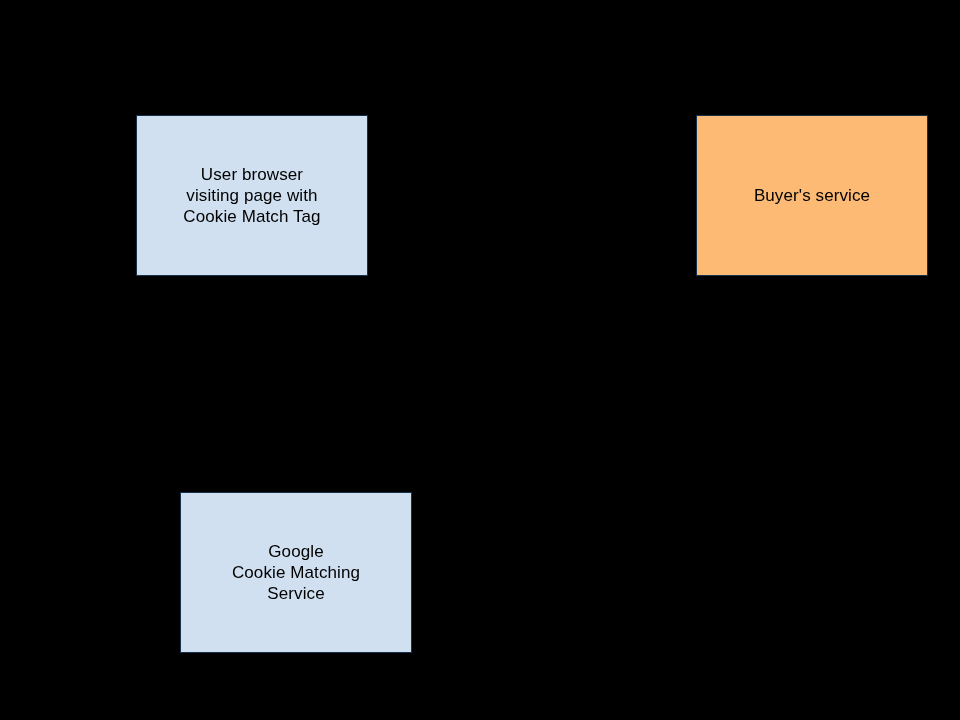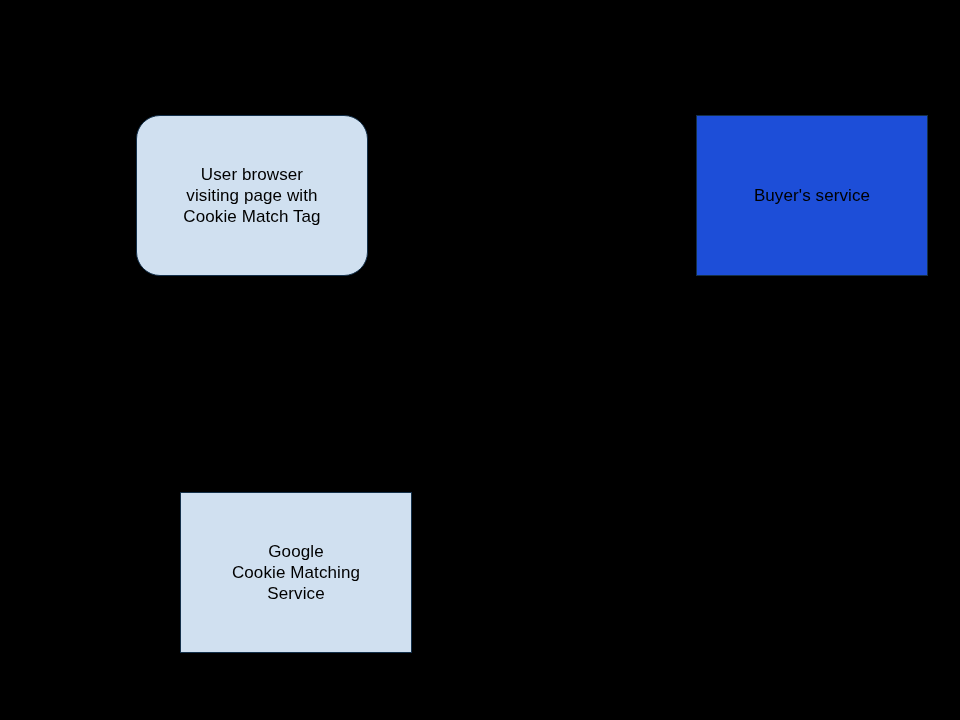--- a/index.html
+++ b/index.html
@@ -30,21 +30,21 @@
   }
   .node-label {
     color: #000000;
     font-family: "Liberation Sans", sans-serif;
     font-size: 17px;
     line-height: 21px;
     white-space: pre-line;
     letter-spacing: 0.1px;
   }
   
-  #node-user-browser  { left: 136px; top: 115px;  width: 232px; height: 161px; border-radius: 24px; }
+  #node-user-browser  { left: 136px; top: 115px;  width: 232px; height: 161px; }
   #node-buyers-service{ left: 696px; top: 115px;  width: 232px; height: 161px; }
   #node-google-cms    { left: 140px; top: 492px;  width: 232px; height: 161px; margin-left: 40px; }
 
   
   #edge-layer {
     position: absolute;
     left: 0; top: 0;
     width: 960px;
     height: 720px;
     pointer-events: none;
@@ -56,21 +56,21 @@
 <div id="canvas" style="width: 960px; height: 720px; background: rgb(0, 0, 0);">
 
   <svg id="edge-layer" viewBox="0 0 960 720" xmlns="http://www.w3.org/2000/svg"></svg>
 
   <div class="node" id="node-user-browser" style="left: 136px; top: 115px; width: 232px; height: 161px; background: rgb(208, 224, 240); border-color: rgb(20, 48, 74);">
     <span class="node-label" style="color: rgb(0, 0, 0);">User browser
 visiting page with
 Cookie Match Tag</span>
   </div>
 
-  <div class="node" id="node-buyers-service" style="left: 696px; top: 115px; width: 232px; height: 161px; background: #1d4ed8; border-color: rgb(20, 48, 74);">
+  <div class="node" id="node-buyers-service" style="left: 696px; top: 115px; width: 232px; height: 161px; background: #fdba74; border-color: rgb(20, 48, 74);">
     <span class="node-label" style="color: rgb(0, 0, 0);">Buyer's service</span>
   </div>
 
   <div class="node" id="node-google-cms" style="left: 140px; top: 492px; width: 232px; height: 161px; background: rgb(208, 224, 240); border-color: rgb(20, 48, 74);">
     <span class="node-label" style="color: rgb(0, 0, 0);">Google
 Cookie Matching
 Service</span>
   </div>
 
 </div>

